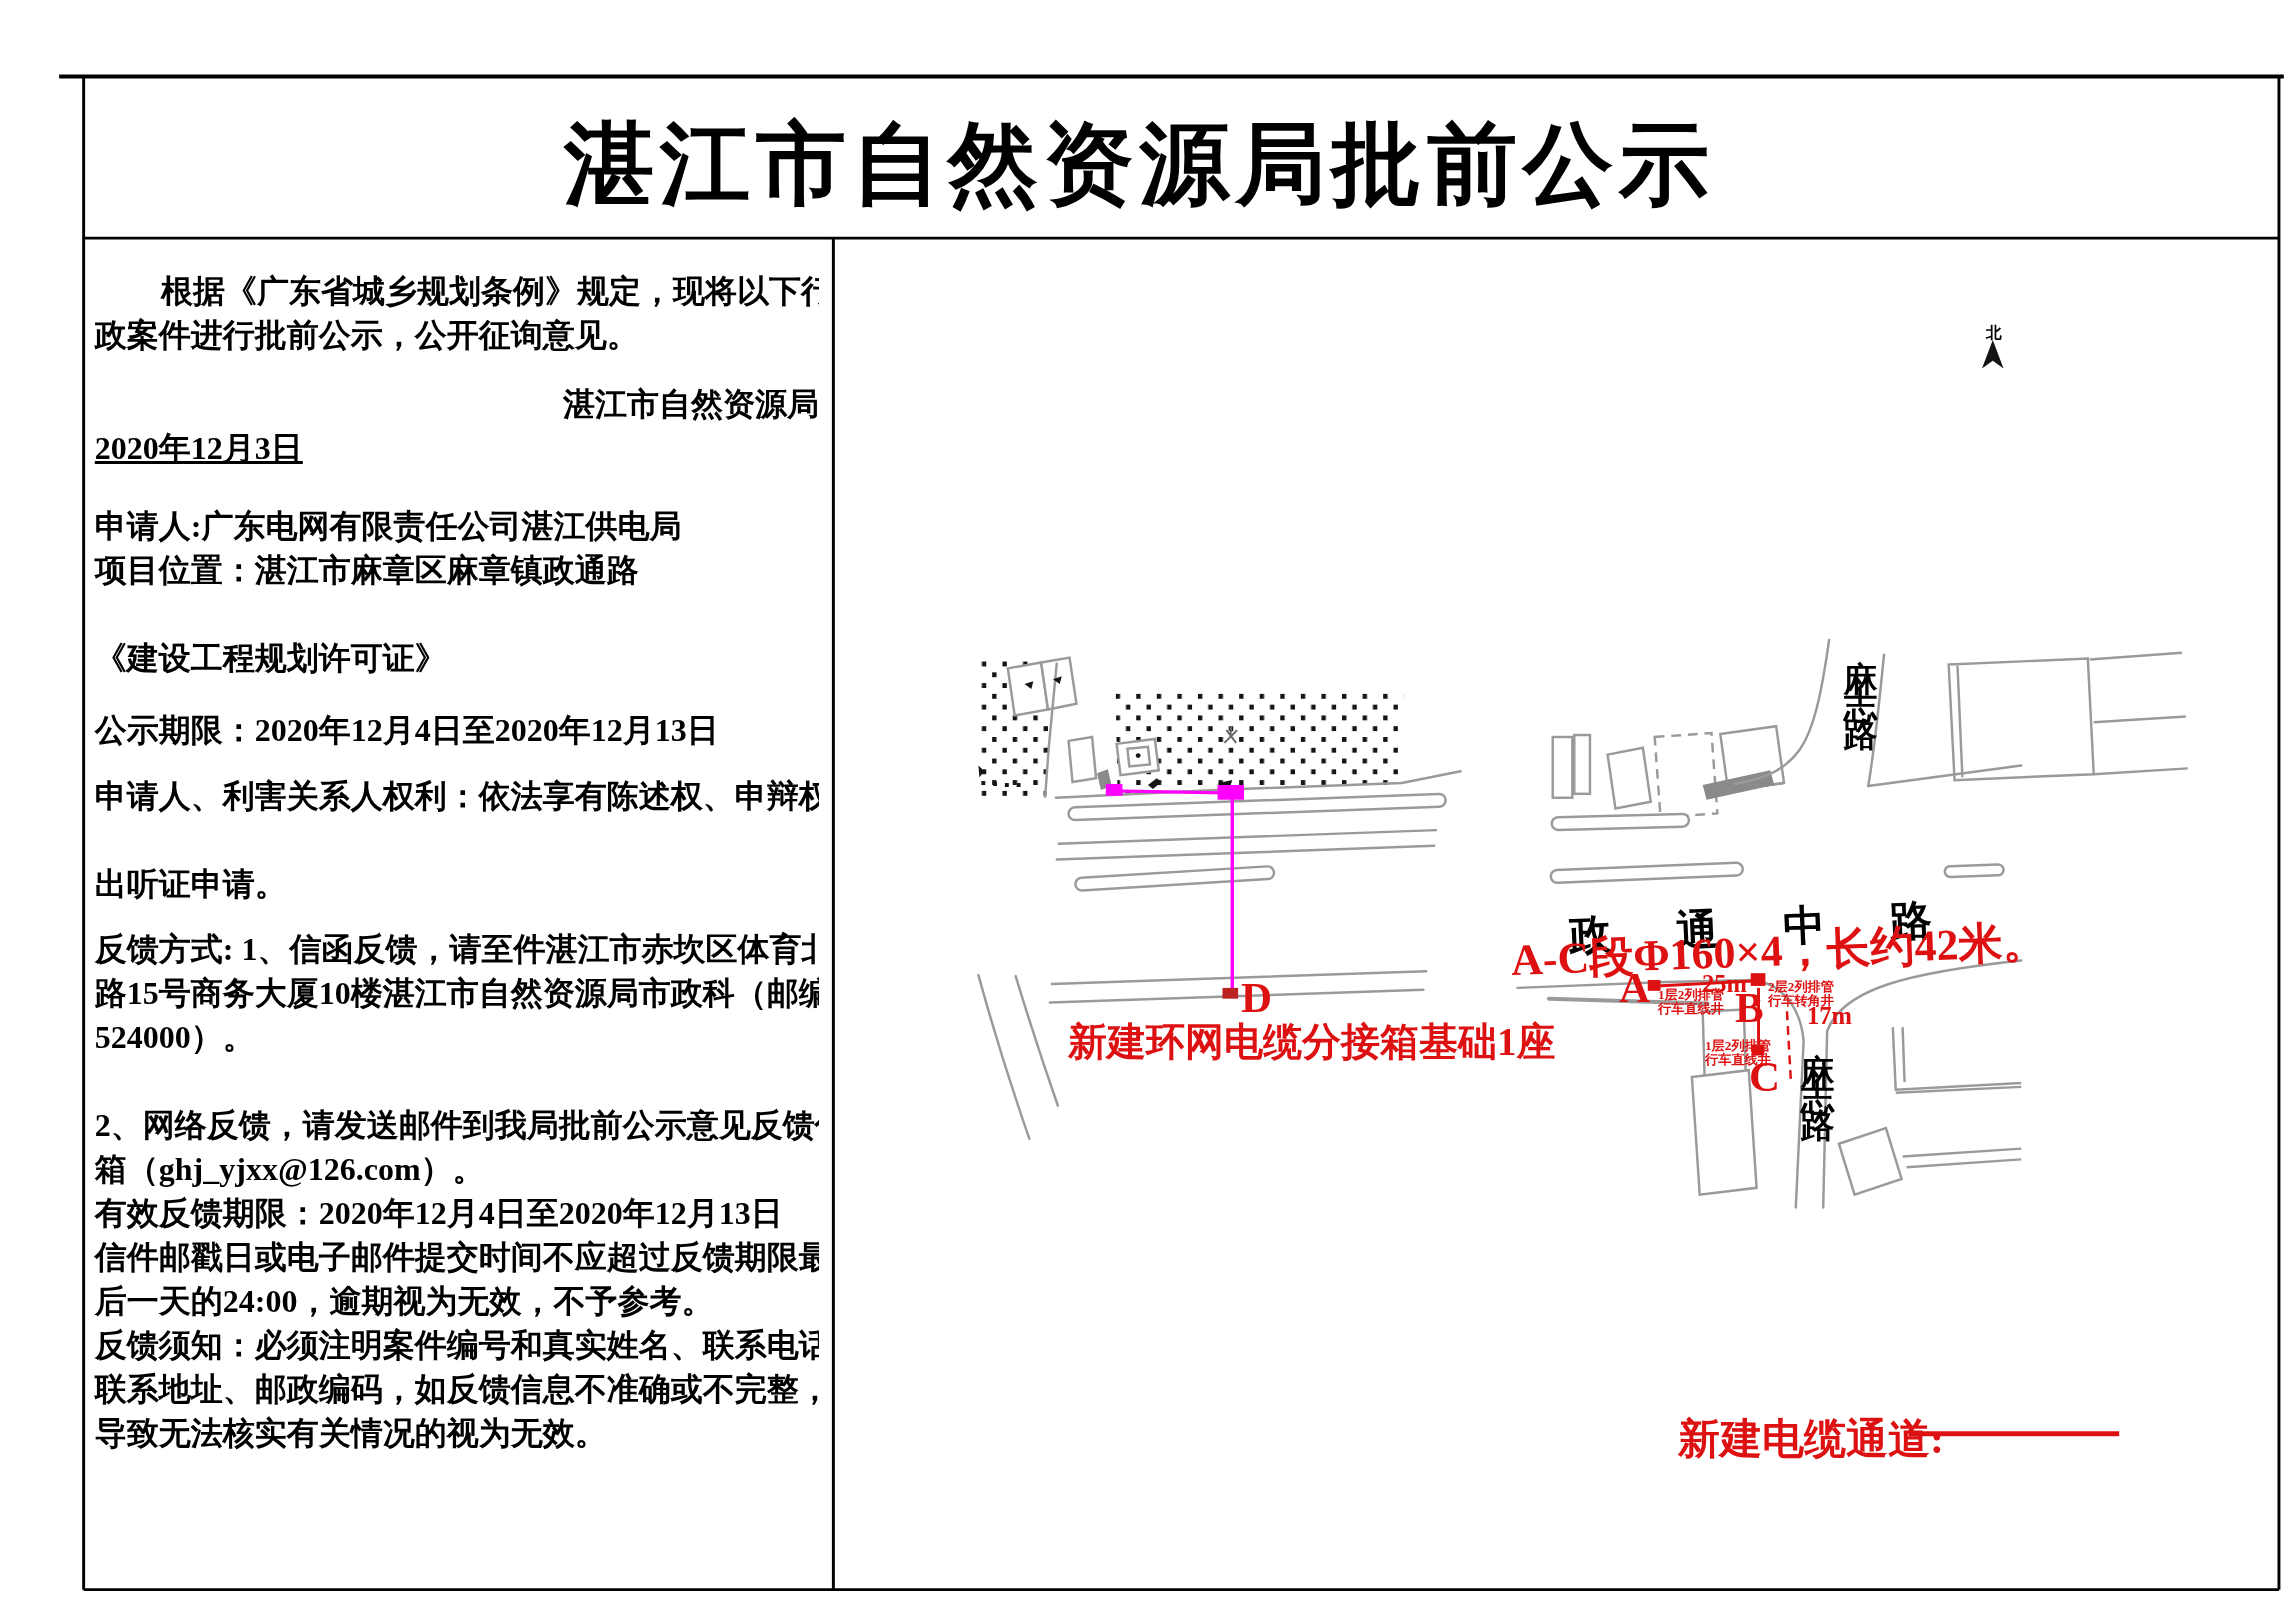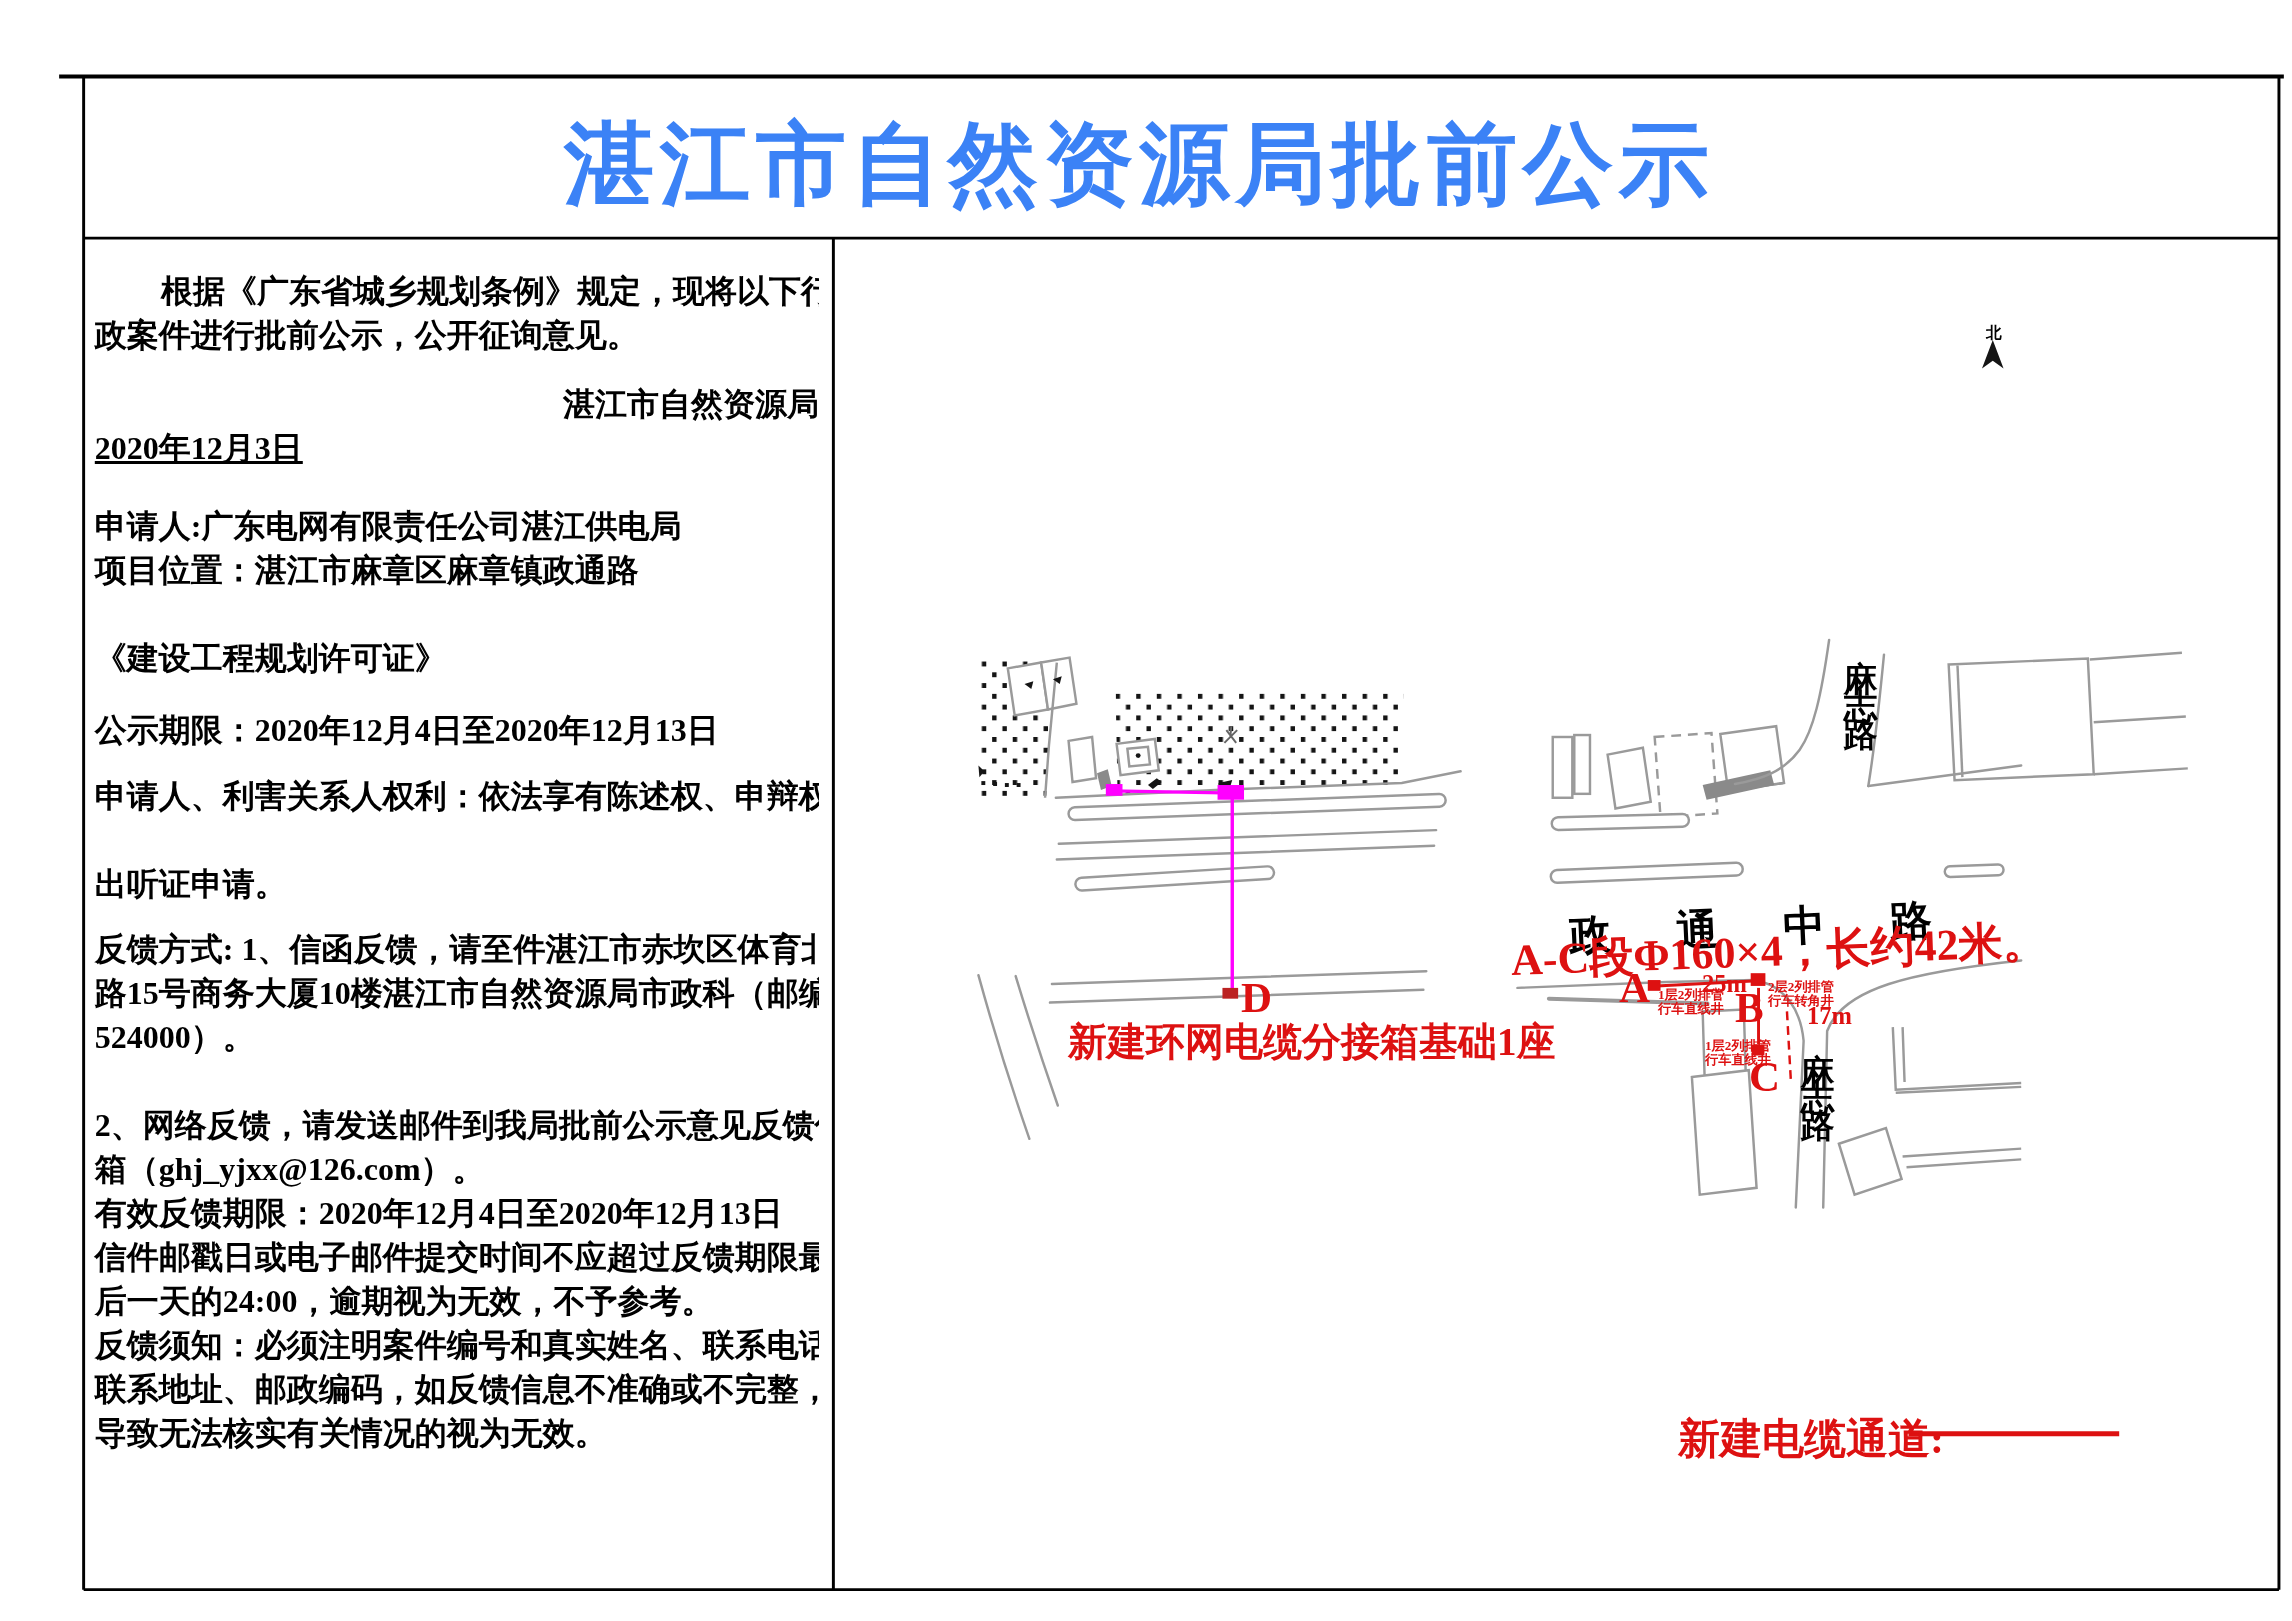--- a/index.html
+++ b/index.html
@@ -1,20 +1,20 @@
 <!DOCTYPE html>
 <html><head>
 <meta charset="utf-8">
 <style>
   html,body{margin:0;padding:0;background:#fff;}
   .page{position:relative;width:2293px;height:1621px;background:#fff;overflow:hidden;
         font-family:"Liberation Serif", serif;}
   .page svg{position:absolute;left:0;top:0;}
   .title{position:absolute;left:83px;top:104px;width:2113px;text-align:center;
-         font-size:90px;font-weight:700;color:#3b82f6;letter-spacing:5.9px;white-space:nowrap;}
+         font-size:90px;font-weight:700;color:#000000;letter-spacing:5.9px;white-space:nowrap;}
   .left-panel{position:absolute;left:86px;top:240px;width:733px;height:1350px;overflow:hidden;}
   .ln{position:absolute;left:0;width:733px;padding-left:8.8px;box-sizing:border-box;
       font-size:32px;font-weight:700;color:#000;white-space:nowrap;line-height:43px;}
   .ln.indent{padding-left:63px;margin-left:12px;}
   .ln.right{text-align:right;padding-right:0;}
   .ln.right2{text-align:left;padding-right:37px;text-decoration:underline;}
   .maplbl{position:absolute;color:#000;font-weight:700;white-space:nowrap;}
   .road-h{font-size:42px;}
   .road-v{font-size:34px;writing-mode:vertical-rl;letter-spacing:29px;}
   .red{color:#dd1111;}

